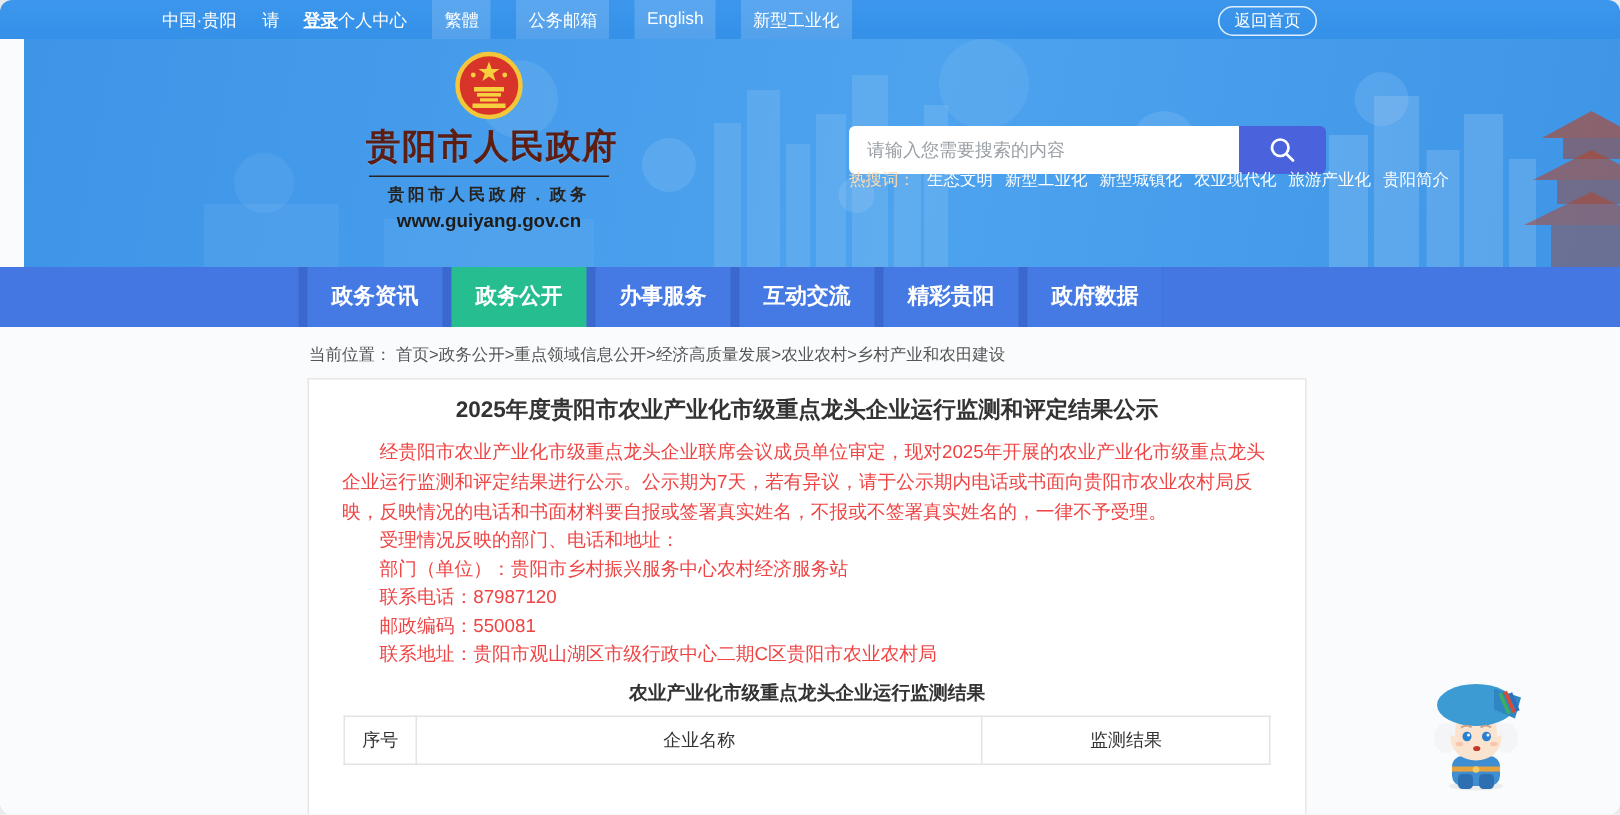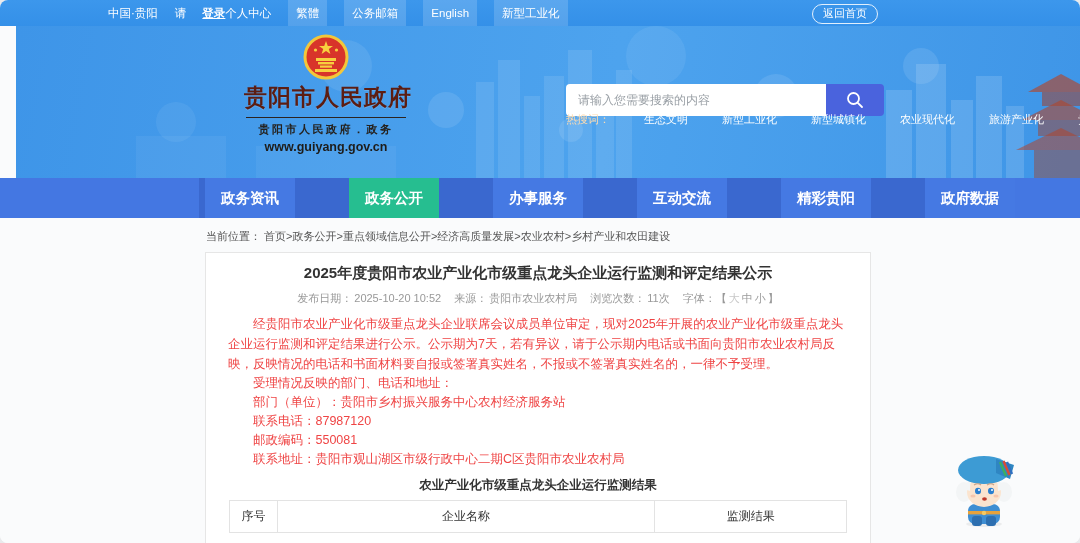--- a/index.html
+++ b/index.html
@@ -55,32 +55,32 @@
     width:260px; height:32px; border:none; outline:none;
     border-radius:4px 0 0 4px; padding:0 12px; font-size:12px; color:#333;
     font-family:"Liberation Sans", sans-serif;
   }
   .search-input::placeholder { color:#9aa0a6; }
   .search-btn {
     width:58px; height:32px; background:#4a63dd; border:none;
     border-radius:0 4px 4px 0; cursor:pointer;
     display:flex; align-items:center; justify-content:center;
   }
-  .hot-row { margin-top:8px; display:flex; gap:34px; font-size:11px; white-space:nowrap; }
+  .hot-row { margin-top:8px; display:flex; gap:8px; font-size:11px; white-space:nowrap; }
   .hot-label { color:#ffdcb0; }
   .hot-word { color:#fdfefe; cursor:pointer; }
 
   
   .nav {
     position:absolute; left:0; top:178px; width:1080px; height:40px;
     background:#4477e2;
   }
   .nav-inner {
     position:absolute; left:199px; top:0; height:40px;
-    display:flex; background:#3a68cf;gap:48px;
+    display:flex; background:#3a68cf;
   }
   .nav-item {
     width:90px; height:40px; margin-left:6px; text-align:center; line-height:40px;
     background:#4579e3; color:#fff; font-size:14.5px; font-weight:bold;
     cursor:pointer; white-space:nowrap;
   }
   .nav-item.active { background:#26be90; }
 
   
   .content-bg { position:absolute; left:0; top:218px; width:1080px; height:325px; background:#fafbfc; }
@@ -229,26 +229,20 @@
 
   <div class="content-bg"></div>
 
   <div class="breadcrumb">
     <span>当前位置：</span>
     <span class="crumb-path">首页&gt;政务公开&gt;重点领域信息公开&gt;经济高质量发展&gt;农业农村&gt;乡村产业和农田建设</span>
   </div>
 
   <div class="article">
     <div class="art-title">2025年度贵阳市农业产业化市级重点龙头企业运行监测和评定结果公示</div>
-    <div class="art-meta">
-      <span>发布日期：</span><span>2025-10-20 10:52</span><span class="meta-gap"></span>
-      <span>来源：</span><span>贵阳市农业农村局</span><span class="meta-gap"></span>
-      <span>浏览次数：</span><span>11次</span><span class="meta-gap"></span>
-      <span>字体：【</span><span class="fs-large">大</span><span class="fs-mid">中</span><span class="fs-small">小</span><span>】</span>
-    </div>
 
     <div class="art-body">
       <div class="art-p">经贵阳市农业产业化市级重点龙头企业联席会议成员单位审定，现对2025年开展的农业产业化市级重点龙头企业运行监测和评定结果进行公示。公示期为7天，若有异议，请于公示期内电话或书面向贵阳市农业农村局反映，反映情况的电话和书面材料要自报或签署真实姓名，不报或不签署真实姓名的，一律不予受理。</div>
       <div class="art-line">受理情况反映的部门、电话和地址：</div>
       <div class="art-line">部门（单位）：贵阳市乡村振兴服务中心农村经济服务站</div>
       <div class="art-line">联系电话：87987120</div>
       <div class="art-line">邮政编码：550081</div>
       <div class="art-line">联系地址：贵阳市观山湖区市级行政中心二期C区贵阳市农业农村局</div>
     </div>
 

